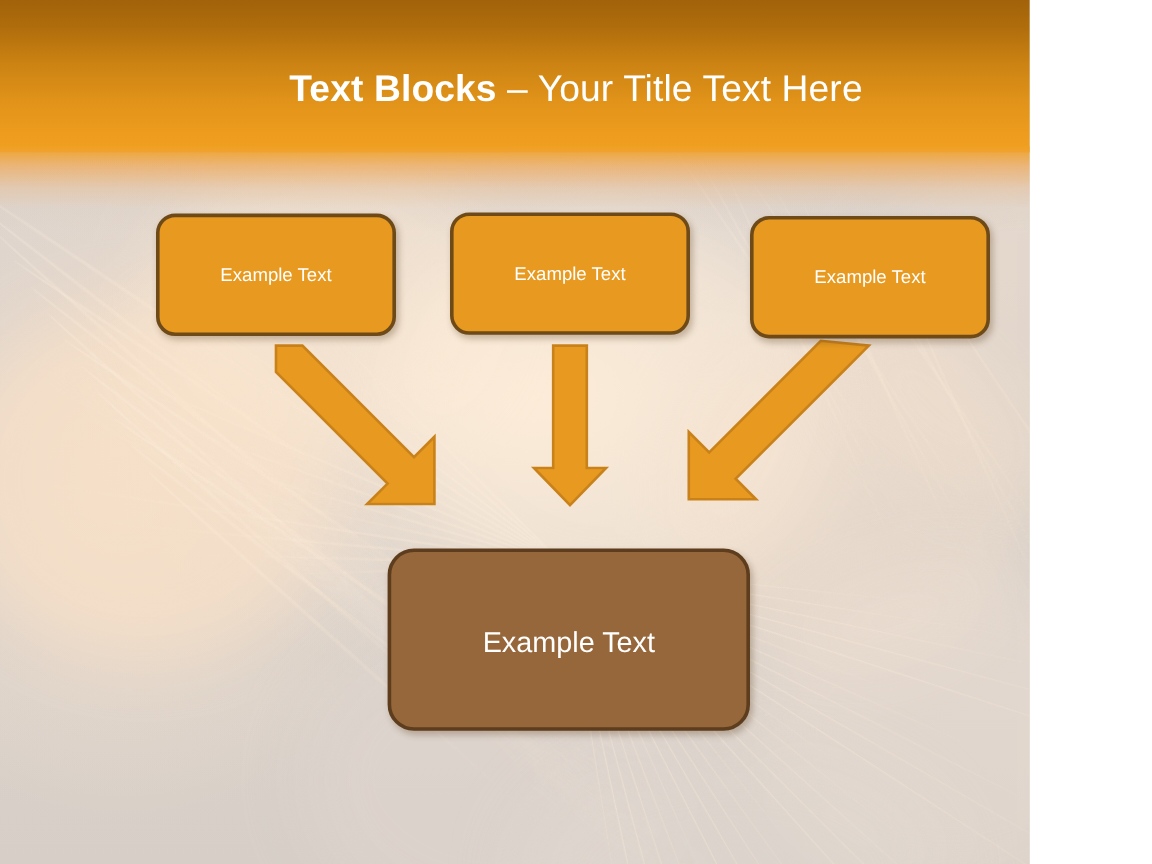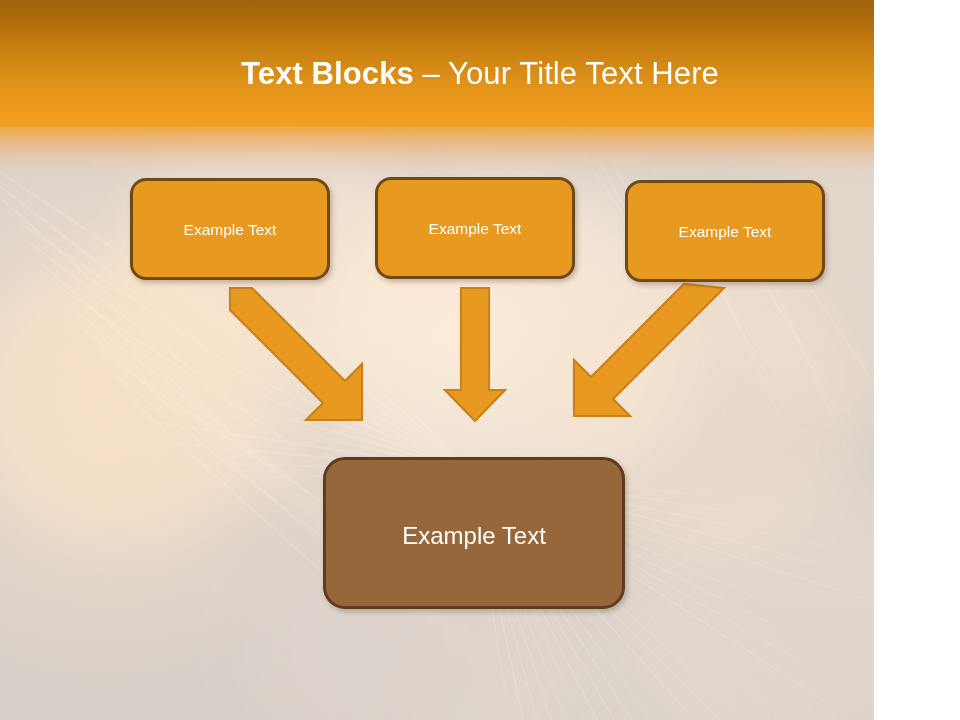--- a/index.html
+++ b/index.html
@@ -7,21 +7,20 @@
     padding: 0;
     background: #ffffff;
   }
   #slide {
     position: relative;
     width: 858px;
     height: 720px;
     overflow: hidden;
     font-family: "Liberation Sans", sans-serif;
     background: #d8d1ca;
-    padding-left: 16px;
   }
 
   
   .bg-base {
     position: absolute;
     inset: 0;
     background:
       radial-gradient(ellipse 60% 45% at 52% 46%, rgba(255,236,214,0.85) 0%, rgba(241,226,212,0.35) 45%, rgba(214,208,203,0) 75%),
       radial-gradient(ellipse 45% 60% at 12% 55%, rgba(255,230,205,0.55) 0%, rgba(220,210,202,0) 70%),
       linear-gradient(180deg, #e9d8c6 0%, #dbd3cd 22%, #d6cfc9 55%, #d9d1ca 80%, #d6cec7 100%);

